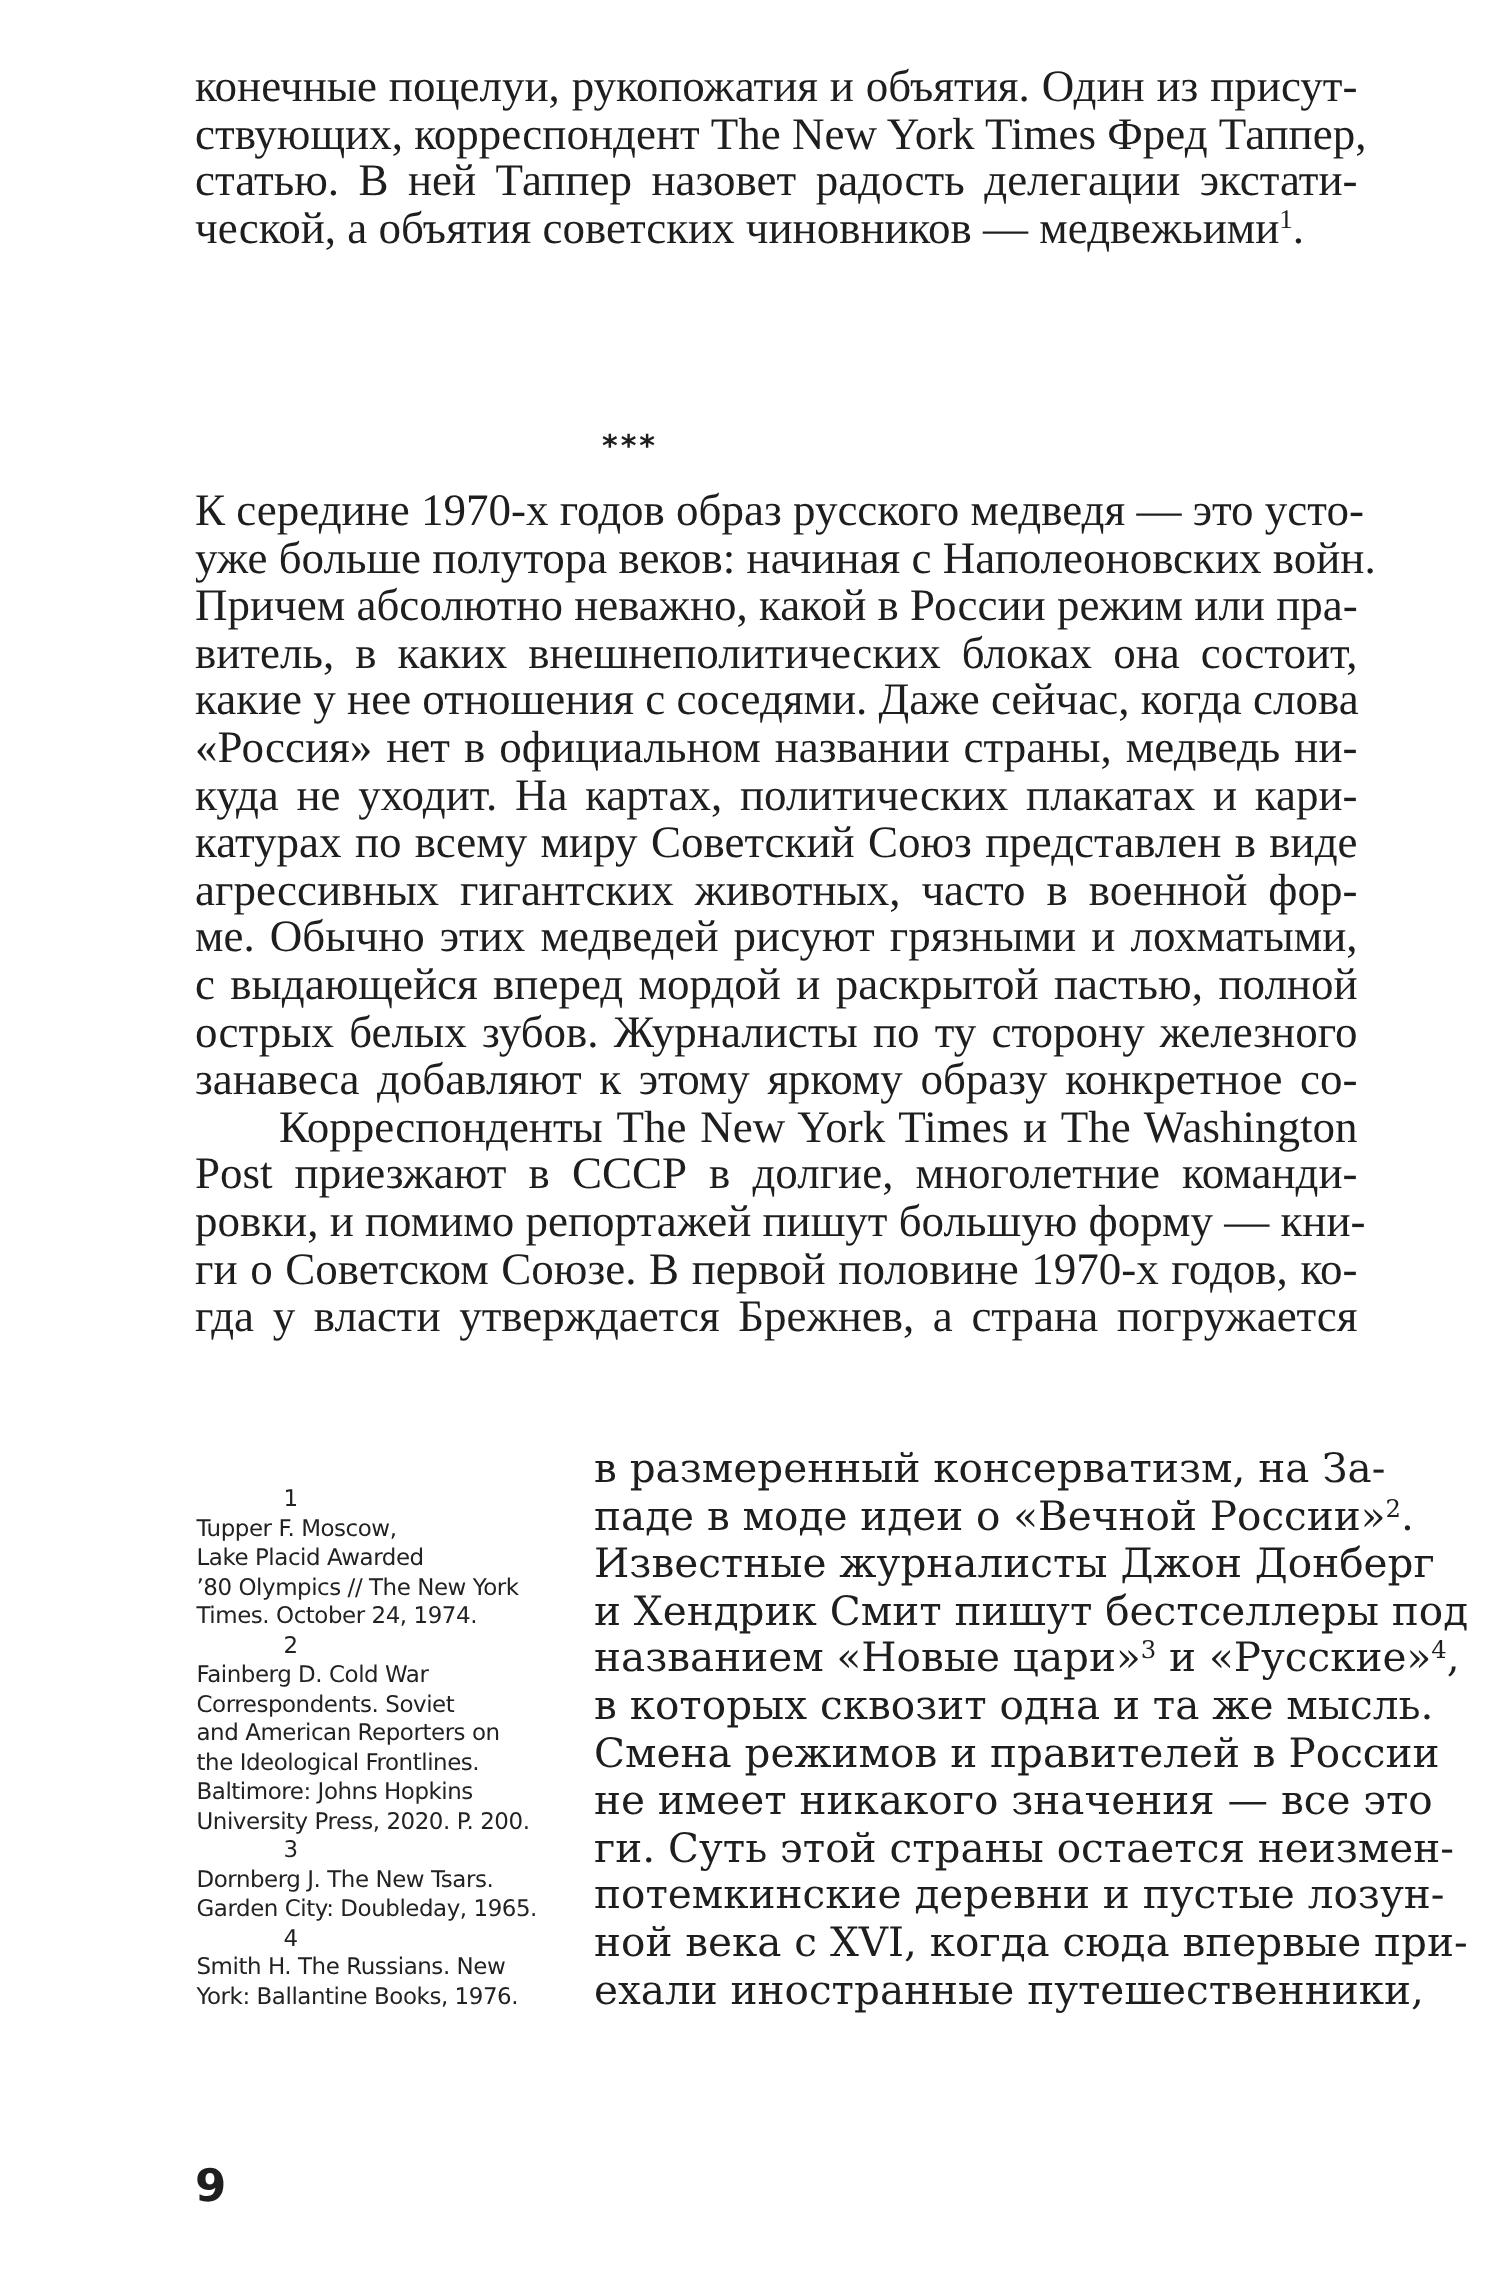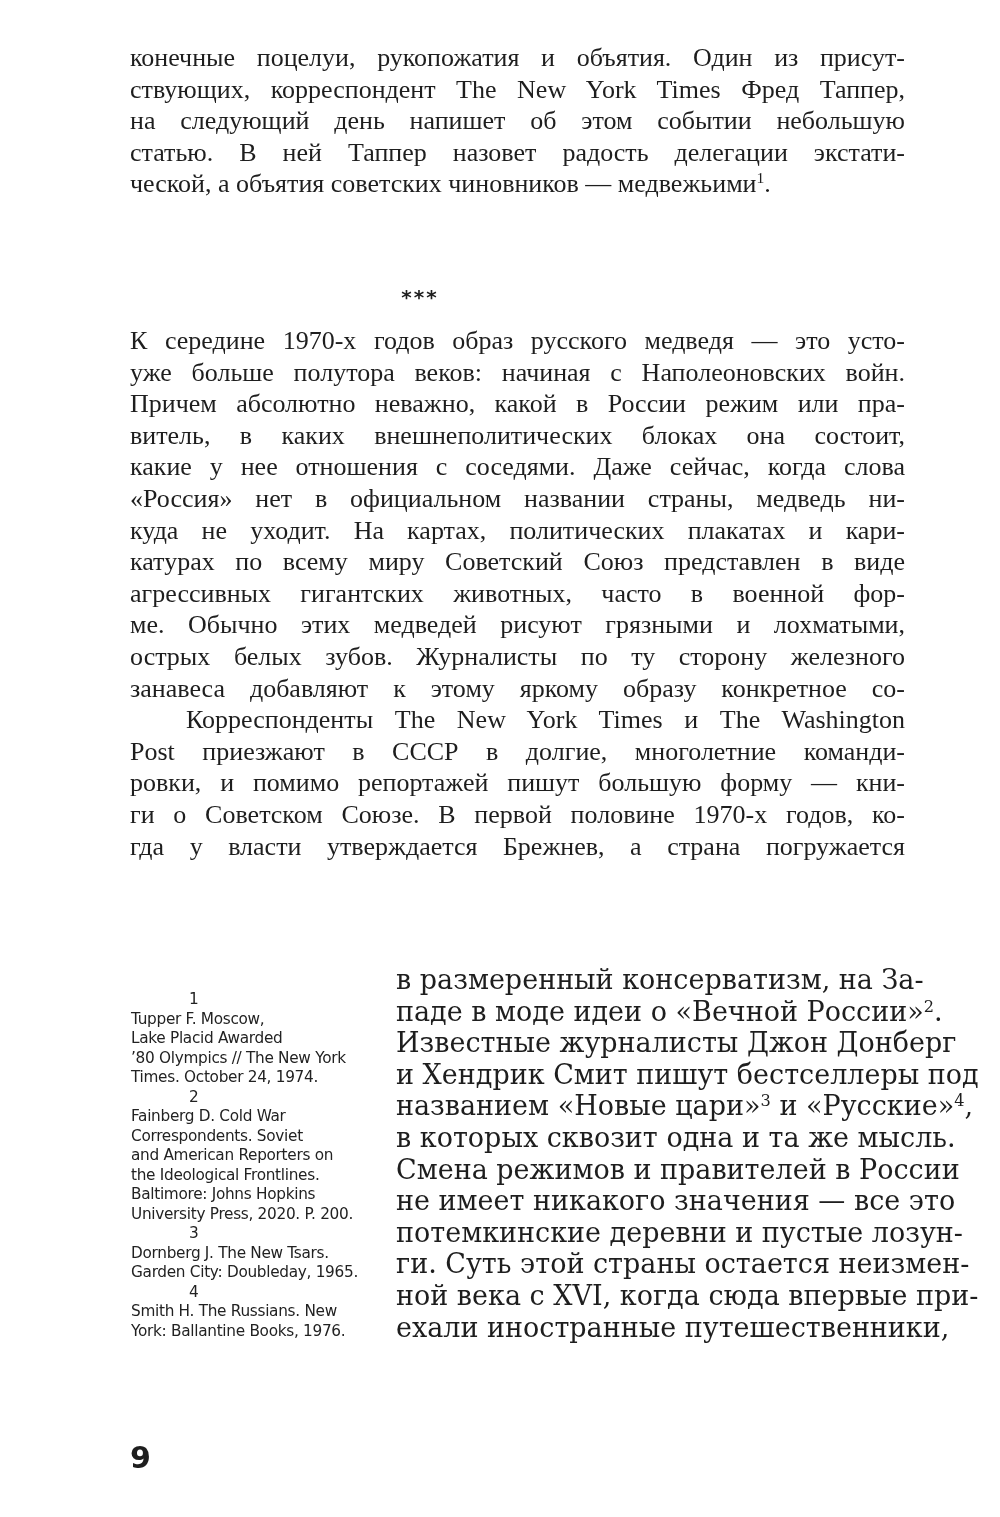--- a/index.html
+++ b/index.html
@@ -1,17 +1,17 @@
 <!DOCTYPE html>
 <html><head>
   <meta charset="utf-8">
   <style>
     html, body { margin: 0; padding: 0; background: #ffffff; }
     body { width: 1000px; height: 1517px; position: relative; overflow: hidden; color: #1e1e1e; }
-    .serif { font-family: "Liberation Serif", "DejaVu Serif", serif; font-size: 26px; line-height: 31.6px; }
+    .serif { font-family: "Liberation Serif", "DejaVu Serif", serif; font-size: 30px; line-height: 31.6px; }
     .line { display: block; white-space: nowrap; text-align: justify; text-align-last: justify; }
     .line.last { text-align-last: left; }
     .indent { padding-left: 56px; }
     #block-top { position: absolute; left: 130px; top: 42px; width: 775px; }
     #separator { position: absolute; left: 380px; top: 285px; width: 80px; text-align: center;
                  font-family: "DejaVu Sans", sans-serif; font-size: 20px; font-weight: bold; letter-spacing: 2px; }
     #block-main { position: absolute; left: 130px; top: 325px; width: 775px; }
     #block-side { position: absolute; left: 396px; top: 964px; width: 509px; font-family: "DejaVu Serif", serif; font-size: 27px; line-height: 31.6px; }
     #footnotes { position: absolute; left: 131px; top: 990px; width: 250px;
                  font-family: "DejaVu Sans", "Liberation Sans", sans-serif; font-size: 15.3px; line-height: 19.5px; letter-spacing: -0.3px; color: #222; }
@@ -19,39 +19,39 @@
     .fn-line { display: block; white-space: nowrap; }
     sup { font-size: 60%; vertical-align: 0.55em; line-height: 0; }
     #page-number { position: absolute; left: 130px; top: 1440px; font-family: "DejaVu Sans", sans-serif; font-size: 30px; font-weight: bold; color: #1e1e1e; }
   </style>
 </head>
 <body>
 
 <div id="block-top" class="serif">
   <span class="line">конечные поцелуи, рукопожатия и объятия. Один из присут-</span>
   <span class="line">ствующих, корреспондент The New York Times Фред Таппер,</span>
-  <span class="line">на следующий день напишет об этом событии небольшую</span>
   <span class="line">статью. В ней Таппер назовет радость делегации экстати-</span>
   <span class="line last"><span>ческой, а объятия советских чиновников — медвежьими</span><sup>1</sup><span>.</span></span>
 </div>
 
 <div id="separator">***</div>
 
 <div id="block-main" class="serif">
   <div>
     <span class="line">К середине 1970-х годов образ русского медведя — это усто-</span>
     <span class="line">уже больше полутора веков: начиная с Наполеоновских войн.</span>
     <span class="line">Причем абсолютно неважно, какой в России режим или пра-</span>
     <span class="line">витель, в каких внешнеполитических блоках она состоит,</span>
     <span class="line">какие у нее отношения с соседями. Даже сейчас, когда слова</span>
     <span class="line">«Россия» нет в официальном названии страны, медведь ни-</span>
     <span class="line">куда не уходит. На картах, политических плакатах и кари-</span>
     <span class="line">катурах по всему миру Советский Союз представлен в виде</span>
     <span class="line">агрессивных гигантских животных, часто в военной фор-</span>
     <span class="line">ме. Обычно этих медведей рисуют грязными и лохматыми,</span>
+    <span class="line">с выдающейся вперед мордой и раскрытой пастью, полной</span>
     <span class="line">острых белых зубов. Журналисты по ту сторону железного</span>
     <span class="line">занавеса добавляют к этому яркому образу конкретное со-</span>
   </div>
   <div>
     <span class="line indent">Корреспонденты The New York Times и The Washington</span>
     <span class="line">Post приезжают в СССР в долгие, многолетние команди-</span>
     <span class="line">ровки, и помимо репортажей пишут большую форму — кни-</span>
     <span class="line">ги о Советском Союзе. В первой половине 1970-х годов, ко-</span>
     <span class="line">гда у власти утверждается Брежнев, а страна погружается</span>
   </div>
@@ -59,22 +59,22 @@
 
 <div id="block-side">
   <span class="line">в размеренный консерватизм, на За-</span>
   <span class="line"><span>паде в моде идеи о «Вечной России»</span><sup>2</sup><span>.</span></span>
   <span class="line">Известные журналисты Джон Донберг</span>
   <span class="line">и Хендрик Смит пишут бестселлеры под</span>
   <span class="line"><span>названием «Новые цари»</span><sup>3</sup><span> и «Русские»</span><sup>4</sup><span>,</span></span>
   <span class="line">в которых сквозит одна и та же мысль.</span>
   <span class="line">Смена режимов и правителей в России</span>
   <span class="line">не имеет никакого значения — все это</span>
+  <span class="line">ги. Суть этой страны остается неизмен-</span>
   <span class="line">потемкинские деревни и пустые лозун-</span>
-  <span class="line">ги. Суть этой страны остается неизмен-</span>
   <span class="line">ной века с XVI, когда сюда впервые при-</span>
   <span class="line">ехали иностранные путешественники,</span>
 </div>
 
 <div id="footnotes">
   <div>
     <span class="fn-num">1</span>
     <span class="fn-line">Tupper F. Moscow,</span>
     <span class="fn-line">Lake Placid Awarded</span>
     <span class="fn-line">’80 Olympics // The New York</span>

